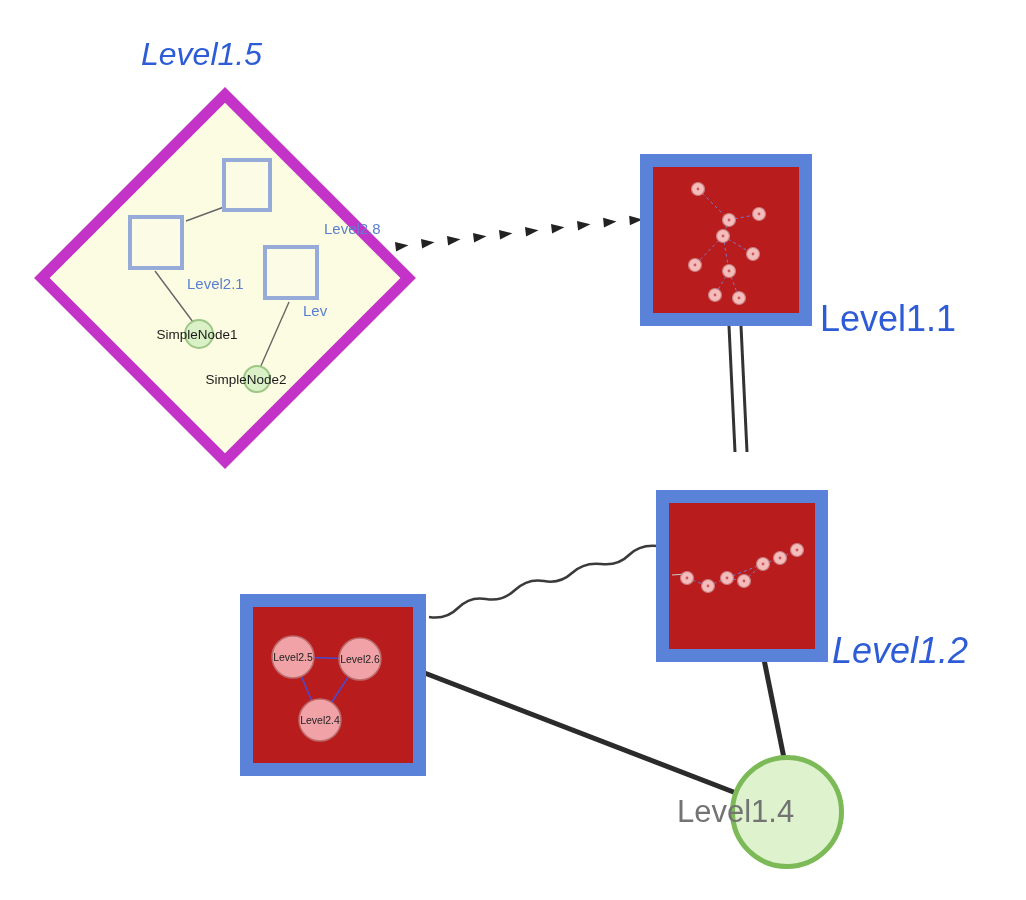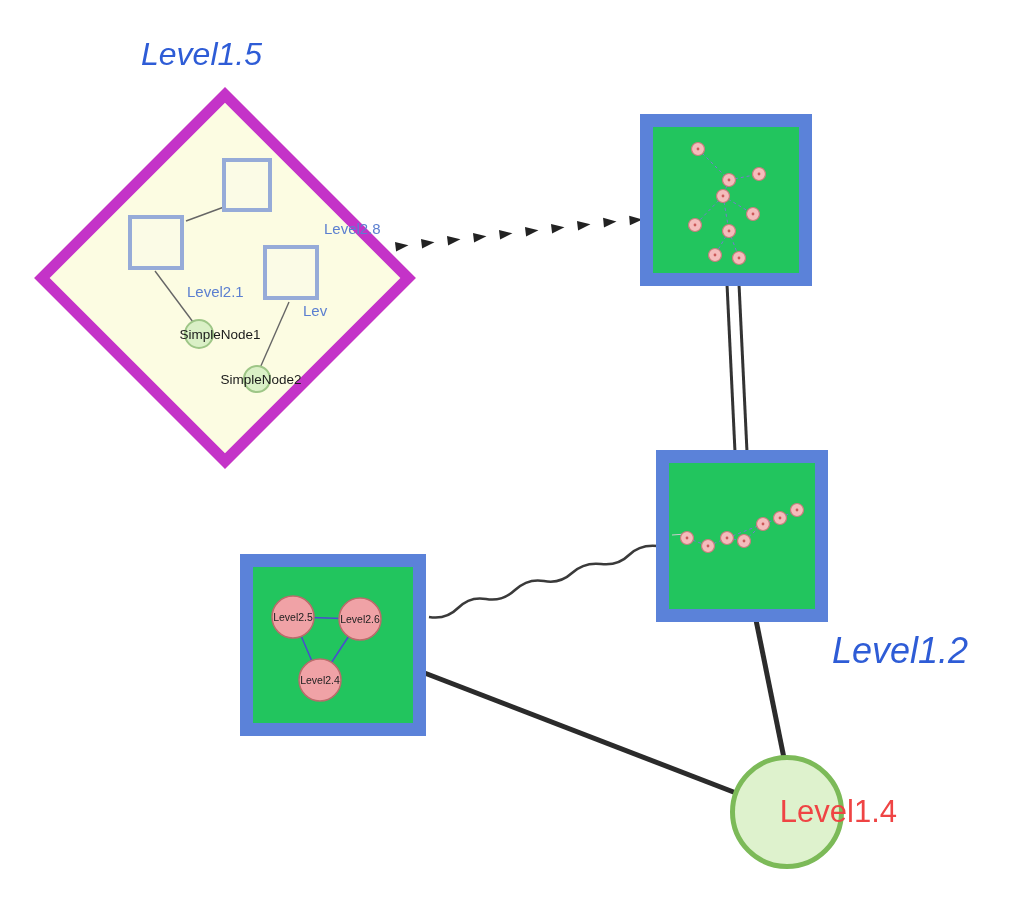--- a/index.html
+++ b/index.html
@@ -10,33 +10,33 @@
     position:absolute; left:90px; top:143px; width:270px; height:270px;
     transform:rotate(45deg); background:#fcfce2; border:11px solid #c433c8;
   }
   .edge-layer { position:absolute; left:0; top:0; pointer-events:none; }
 
   .inner-square { position:absolute; border:4px solid #96abd8; background:#fbfbe6; }
   .small-blue-label { position:absolute; color:#5b7fd0; font-size:15px; white-space:nowrap; }
   .node-label-black { position:absolute; color:#1a1a1a; font-size:13.5px; text-align:center; white-space:nowrap; }
   .green-circle { position:absolute; border-radius:50%; background:#daf0c6; border:2px solid #9ec687; }
 
-  .group-box { position:absolute; border:13px solid #5b82d9; background:#22c55e; }
+  .group-box { position:absolute; border:13px solid #5b82d9; background:#b91c1c;margin-top:40px; }
   .group-box svg { display:block; }
 
   .big-label { position:absolute; color:#2e5cd6; font-size:36px; white-space:nowrap; }
   .label-15 { font-size:32px;font-style:italic; }
 
   .big-green-circle {
     position:absolute; left:730px; top:755px; width:114px; height:114px;
     border-radius:50%; background:#def2cd; border:5px solid #7cba58;
   }
   .level14-label {
     position:absolute; left:677px; top:794px; width:220px;
-    color:#ef4444; font-size:31px; text-align:right; white-space:nowrap;
+    color:#737373; font-size:31px; text-align:left; white-space:nowrap;
   }
 </style>
 </head>
 <body>
 
 <div class="canvas">
 
   <div class="diamond-border"></div>
 
   <svg class="edge-layer" width="1026" height="900" viewBox="0 0 1026 900">
@@ -66,27 +66,27 @@
     <line x1="756" y1="620" x2="786" y2="768" stroke="#2b2b2b" stroke-width="5"></line>
   </svg>
 
   <div class="big-label label-15" style="left:141px; top:36px;">Level1.5</div>
 
   <div class="inner-square" style="left:222px; top:158px; width:50px; height:54px;"></div>
   <div class="inner-square" style="left:128px; top:215px; width:56px; height:55px;"></div>
   <div class="inner-square" style="left:263px; top:245px; width:56px; height:55px;"></div>
 
   <div class="small-blue-label" style="left:296px; top:220px;margin-left:28px;">Level2.8</div>
-  <div class="small-blue-label" style="left:187px; top:275px;margin-top:8px;">Level2.1</div>
+  <div class="small-blue-label" style="left:187px; top:275px;">Level2.1</div>
   <div class="small-blue-label" style="left:303px; top:302px;text-align:right;">Lev</div>
 
   <div class="green-circle" style="left:184px; top:319px; width:30px; height:30px;"></div>
   <div class="green-circle" style="left:243px; top:365px; width:28px; height:28px;"></div>
-  <div class="node-label-black" style="left:157px; top:327px; width:126px;">SimpleNode1</div>
-  <div class="node-label-black" style="left:198px; top:372px; width:126px;">SimpleNode2</div>
+  <div class="node-label-black" style="left:134px; top:327px; width:126px;">SimpleNode1</div>
+  <div class="node-label-black" style="left:183px; top:372px; width:126px;">SimpleNode2</div>
 
   <div class="group-box" style="left:640px; top:114px; width:172px; height:172px;">
     <svg width="146" height="146" viewBox="0 0 146 146">
       <g stroke="#7878d2" stroke-width="1" stroke-dasharray="3 3">
         <line x1="45" y1="22" x2="76" y2="53"></line>
         <line x1="76" y1="53" x2="106" y2="47"></line>
         <line x1="76" y1="53" x2="70" y2="69"></line>
         <line x1="70" y1="69" x2="42" y2="98"></line>
         <line x1="70" y1="69" x2="76" y2="104"></line>
         <line x1="70" y1="69" x2="100" y2="87"></line>
@@ -110,20 +110,21 @@
         <circle cx="106" cy="47" r="1.4"></circle>
         <circle cx="70" cy="69" r="1.4"></circle>
         <circle cx="42" cy="98" r="1.4"></circle>
         <circle cx="76" cy="104" r="1.4"></circle>
         <circle cx="100" cy="87" r="1.4"></circle>
         <circle cx="62" cy="128" r="1.4"></circle>
         <circle cx="86" cy="131" r="1.4"></circle>
       </g>
     </svg>
   </div>
+  <div class="big-label" style="left:820px; top:298px;">Level1.1</div>
 
   <div class="group-box" style="left:656px; top:450px; width:172px; height:172px;">
     <svg width="146" height="146" viewBox="0 0 146 146">
       <line x1="3" y1="72" x2="17" y2="71" stroke="#cccccc" stroke-width="1"></line>
       <g stroke="#7878d2" stroke-width="1" stroke-dasharray="3 3">
         <line x1="18" y1="75" x2="39" y2="83"></line>
         <line x1="39" y1="83" x2="58" y2="75"></line>
         <line x1="58" y1="75" x2="75" y2="78"></line>
         <line x1="75" y1="78" x2="94" y2="61"></line>
         <line x1="94" y1="61" x2="111" y2="55"></line>

